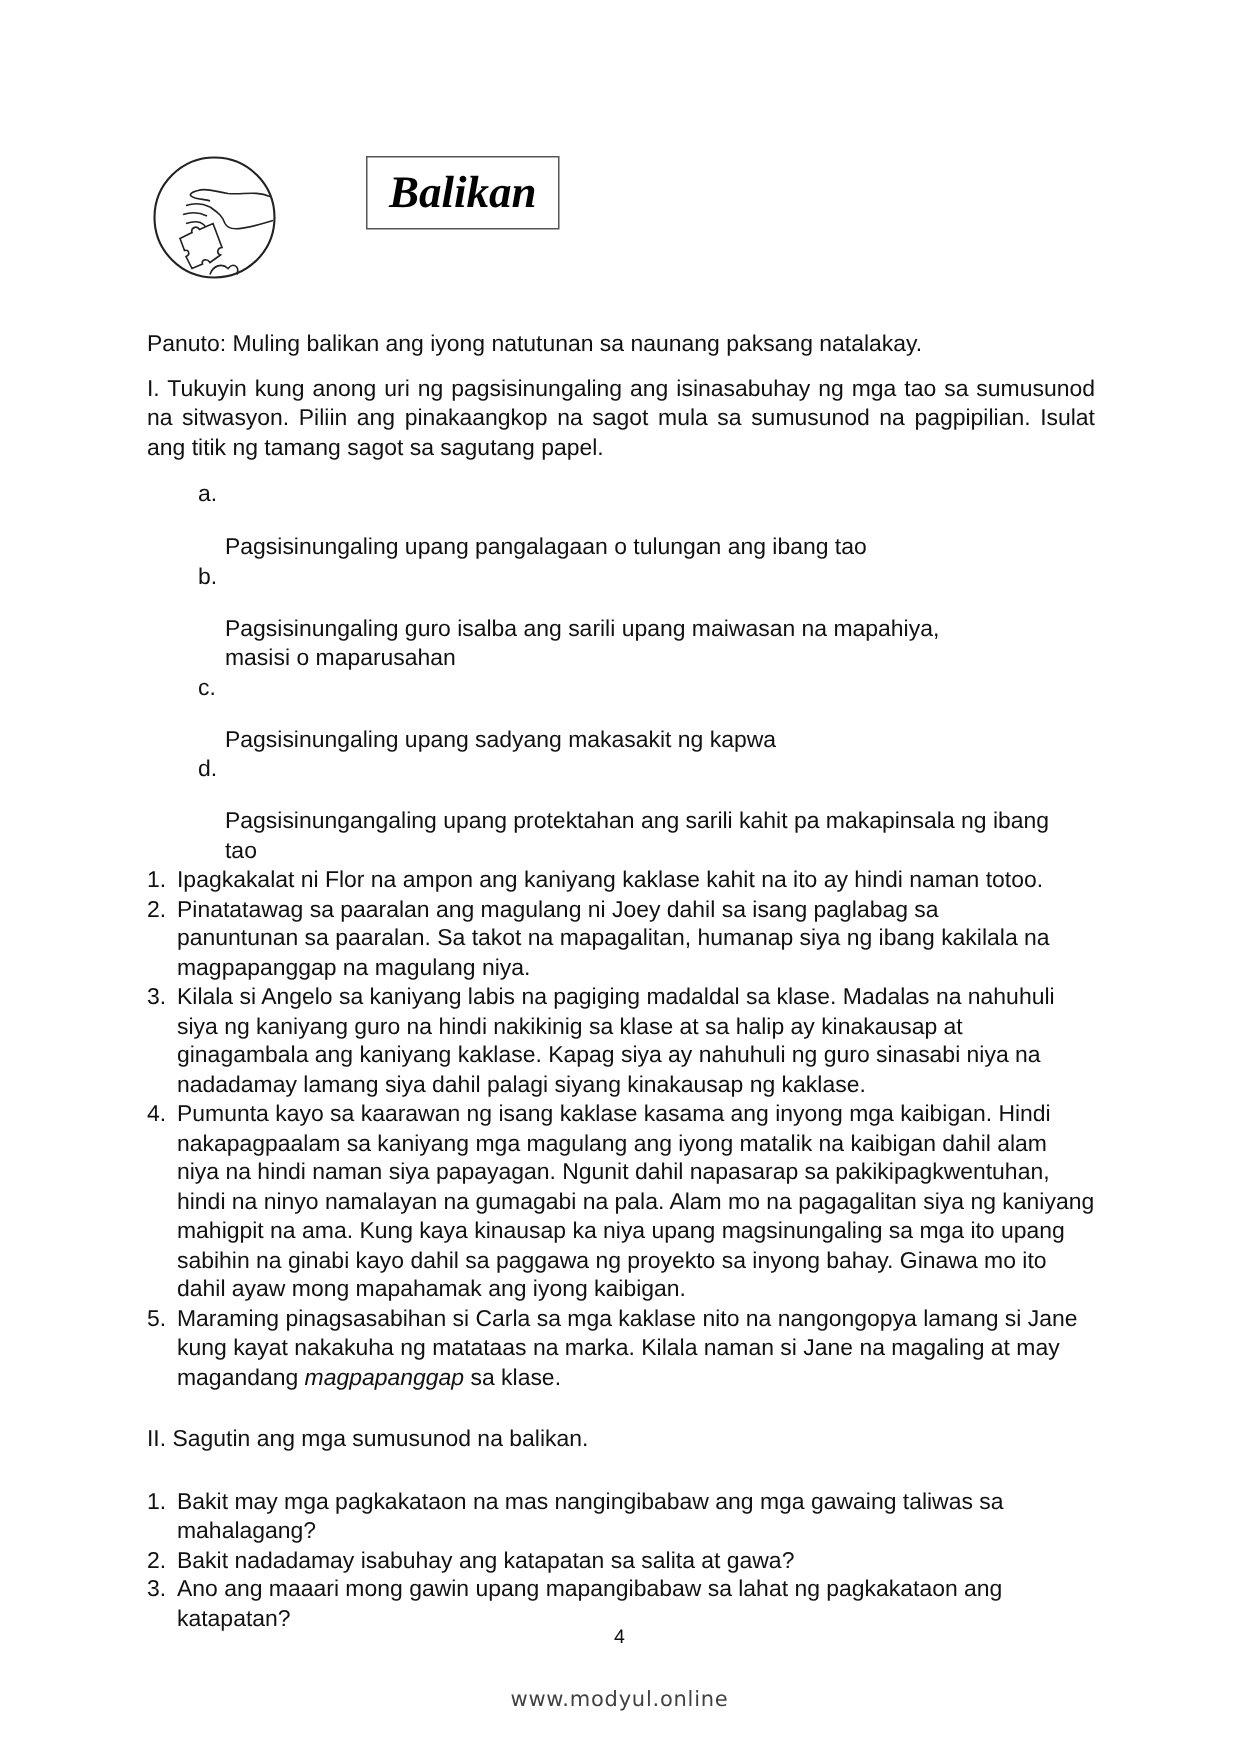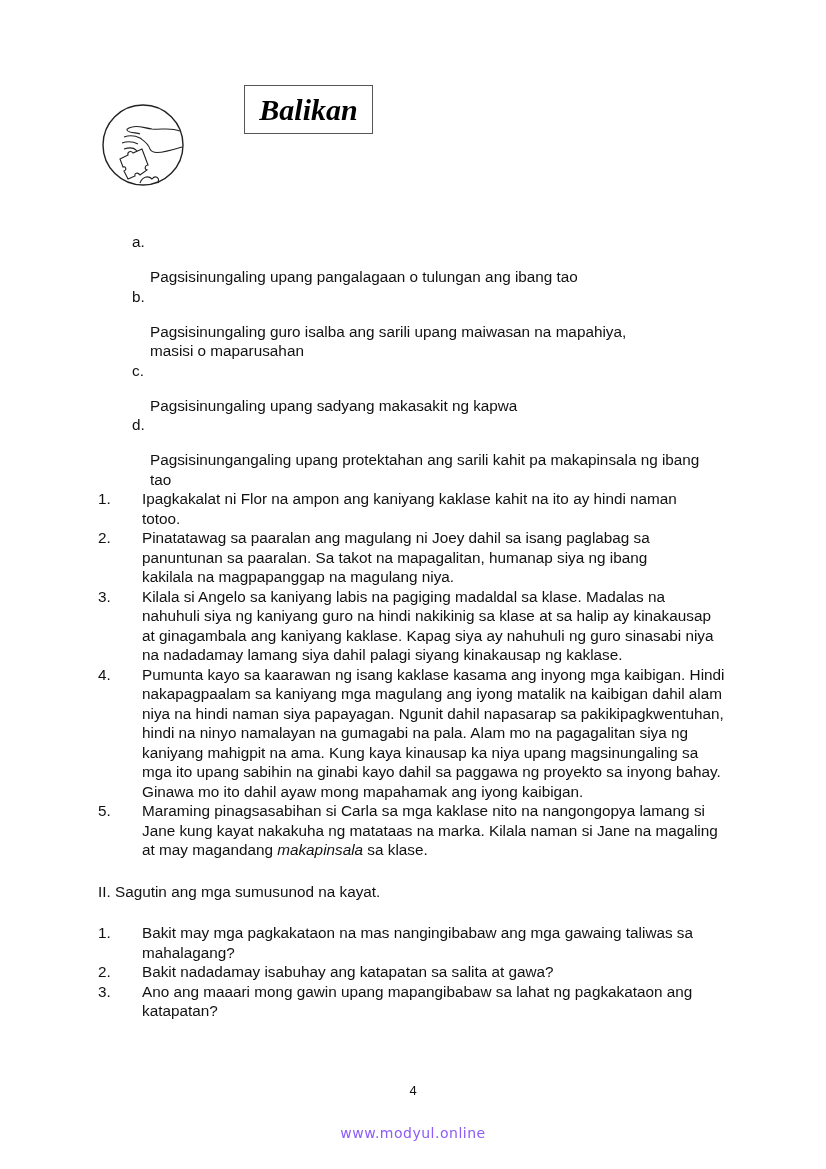--- a/index.html
+++ b/index.html
@@ -2,65 +2,67 @@
 <html><head>
   <meta charset="utf-8">
   <style>
     html, body { margin: 0; padding: 0; }
     body {
       width: 826px; height: 1169px; background: #ffffff; position: relative;
       font-family: "Liberation Sans", sans-serif; color: #111; overflow: hidden;
     }
     .icon-circle { position: absolute; left: 100px; top: 103px; width: 86px; height: 84px; }
     .title-box {
-      position: absolute; left: 244px; top: 85px; width: 129px; height: 49px;
+      position: absolute; left: 244px; top: 104px; width: 129px; height: 49px;
       border: 1px solid #555; box-sizing: border-box;
       display: flex; align-items: center; justify-content: center;
       font-family: "Liberation Serif", serif; font-weight: bold; font-style: italic;
       font-size: 30px; color: #000;
     }
     .content { position: absolute; left: 98px; top: 220px; width: 632px; font-size: 15.3px; line-height: 19.5px; }
     .para { margin: 0; }
     .justify { text-align: justify; text-align-last: left; }
     .mt8 { margin-top: 9px; }
     .choices { margin: 12px 0 0 34px; padding: 0; list-style: none; }
     .choices li { display: flex; }
     .choices .lbl { width: 18px; flex: none; }
     .choices .txt { flex: 1; padding-right: 20px; margin-top: 35px; }
     .items { margin: 0; padding: 0; list-style: none; }
     .items li { display: flex; }
     .items .num { width: 20px; flex: none; }
-    .items .txt { flex: 1; margin-left: 24px; }
+    .items .txt { flex: 1; }
     .section2 { margin-top: 22px; }
     .qlist { margin-top: 22px; }
     .page-num { position: absolute; left: 0; width: 826px; top: 1083px; text-align: center; font-size: 13px; color: #111; }
     .watermark {
       position: absolute; left: 0; width: 826px; top: 1125px; text-align: center;
-      font-family: "DejaVu Sans", sans-serif; font-size: 14px; color: #8b5cf6; letter-spacing: 0.5px;
+      font-family: "DejaVu Sans", sans-serif; font-size: 14px; color: #404040; letter-spacing: 0.5px;
     }
   </style>
 </head>
 <body>
 
 <div class="icon-circle">
   <svg width="86" height="84" viewBox="0 0 86 84">
     <circle cx="43" cy="42" r="40" fill="none" stroke="#222" stroke-width="1.4"></circle>
     <path d="M80 28 C70 24, 62 27, 52 26 C44 25, 38 22, 32 24 C28 25, 24 27, 30 29 C34 30, 38 30, 40 31" fill="none" stroke="#222" stroke-width="1.1"></path>
     <path d="M24 34 C30 32, 36 33, 40 35 M22 40 C28 38, 34 39, 38 41 M24 46 C30 44, 34 45, 36 47" fill="none" stroke="#222" stroke-width="1.1"></path>
     <path d="M40 35 C44 38, 48 40, 50 46 C52 50, 56 52, 82 44" fill="none" stroke="#222" stroke-width="1.1"></path>
     <path d="M36 47 L40 52 L44 50" fill="none" stroke="#222" stroke-width="1.1"></path>
     <path d="M20 56 L28 52 C27 49, 31 47, 33 50 L42 46 L48 62 C45 62, 44 66, 47 67 L40 72 C38 69, 34 70, 35 73 L28 76 L24 68 C27 67, 26 63, 23 64 Z" fill="#fff" stroke="#222" stroke-width="1.1"></path>
     <path d="M40 80 C42 74, 48 72, 52 76 C55 72, 60 74, 58 80" fill="none" stroke="#222" stroke-width="1.1"></path>
   </svg>
 </div>
 
 <div class="title-box">Balikan</div>
 
 <div class="content">
+  <p class="para">Panuto: Muling balikan ang iyong natutunan sa naunang paksang natalakay.</p>
 
+  <p class="para justify mt8" style="margin-top:10px;">I. Tukuyin kung anong uri ng pagsisinungaling ang isinasabuhay ng mga tao sa sumusunod na sitwasyon. Piliin ang pinakaangkop na sagot mula sa sumusunod na pagpipilian. Isulat ang titik ng tamang sagot sa sagutang papel.</p>
 
   <ul class="choices">
     <li>
       <span class="lbl">a.</span>
       <span class="txt">Pagsisinungaling upang pangalagaan o tulungan ang ibang tao</span>
     </li>
     <li>
       <span class="lbl">b.</span>
       <span class="txt" style="padding-right:60px;">Pagsisinungaling guro isalba ang sarili upang maiwasan na mapahiya, masisi o maparusahan</span>
     </li>
@@ -86,25 +88,25 @@
     <li>
       <span class="num">3.</span>
       <span class="txt" style="padding-right:4px;">Kilala si Angelo sa kaniyang labis na pagiging madaldal sa klase. Madalas na nahuhuli siya ng kaniyang guro na hindi nakikinig sa klase at sa halip ay kinakausap at ginagambala ang kaniyang kaklase. Kapag siya ay nahuhuli ng guro sinasabi niya na nadadamay lamang siya dahil palagi siyang kinakausap ng kaklase.</span>
     </li>
     <li>
       <span class="num">4.</span>
       <span class="txt">Pumunta kayo sa kaarawan ng isang kaklase kasama ang inyong mga kaibigan. Hindi nakapagpaalam sa kaniyang mga magulang ang iyong matalik na kaibigan dahil alam niya na hindi naman siya papayagan. Ngunit dahil napasarap sa pakikipagkwentuhan, hindi na ninyo namalayan na gumagabi na pala. Alam mo na pagagalitan siya ng kaniyang mahigpit na ama. Kung kaya kinausap ka niya upang magsinungaling sa mga ito upang sabihin na ginabi kayo dahil sa paggawa ng proyekto sa inyong bahay. Ginawa mo ito dahil ayaw mong mapahamak ang iyong kaibigan.</span>
     </li>
     <li>
       <span class="num">5.</span>
-      <span class="txt" style="padding-right:10px;"><span>Maraming pinagsasabihan si Carla sa mga kaklase nito na nangongopya lamang si Jane kung kayat nakakuha ng matataas na marka. Kilala naman si Jane na magaling at may magandang </span><em>makapinsala</em><span> sa klase.</span></span>
+      <span class="txt" style="padding-right:10px;"><span>Maraming pinagsasabihan si Carla sa mga kaklase nito na nangongopya lamang si Jane kung kayat nakakuha ng matataas na marka. Kilala naman si Jane na magaling at may magandang </span><em>magpapanggap</em><span> sa klase.</span></span>
     </li>
   </ol>
 
-  <p class="para section2">II. Sagutin ang mga sumusunod na kayat.</p>
+  <p class="para section2">II. Sagutin ang mga sumusunod na balikan.</p>
 
   <ol class="items qlist">
     <li>
       <span class="num">1.</span>
       <span class="txt">Bakit may mga pagkakataon na mas nangingibabaw ang mga gawaing taliwas sa mahalagang?</span>
     </li>
     <li>
       <span class="num">2.</span>
       <span class="txt">Bakit nadadamay isabuhay ang katapatan sa salita at gawa?</span>
     </li>

